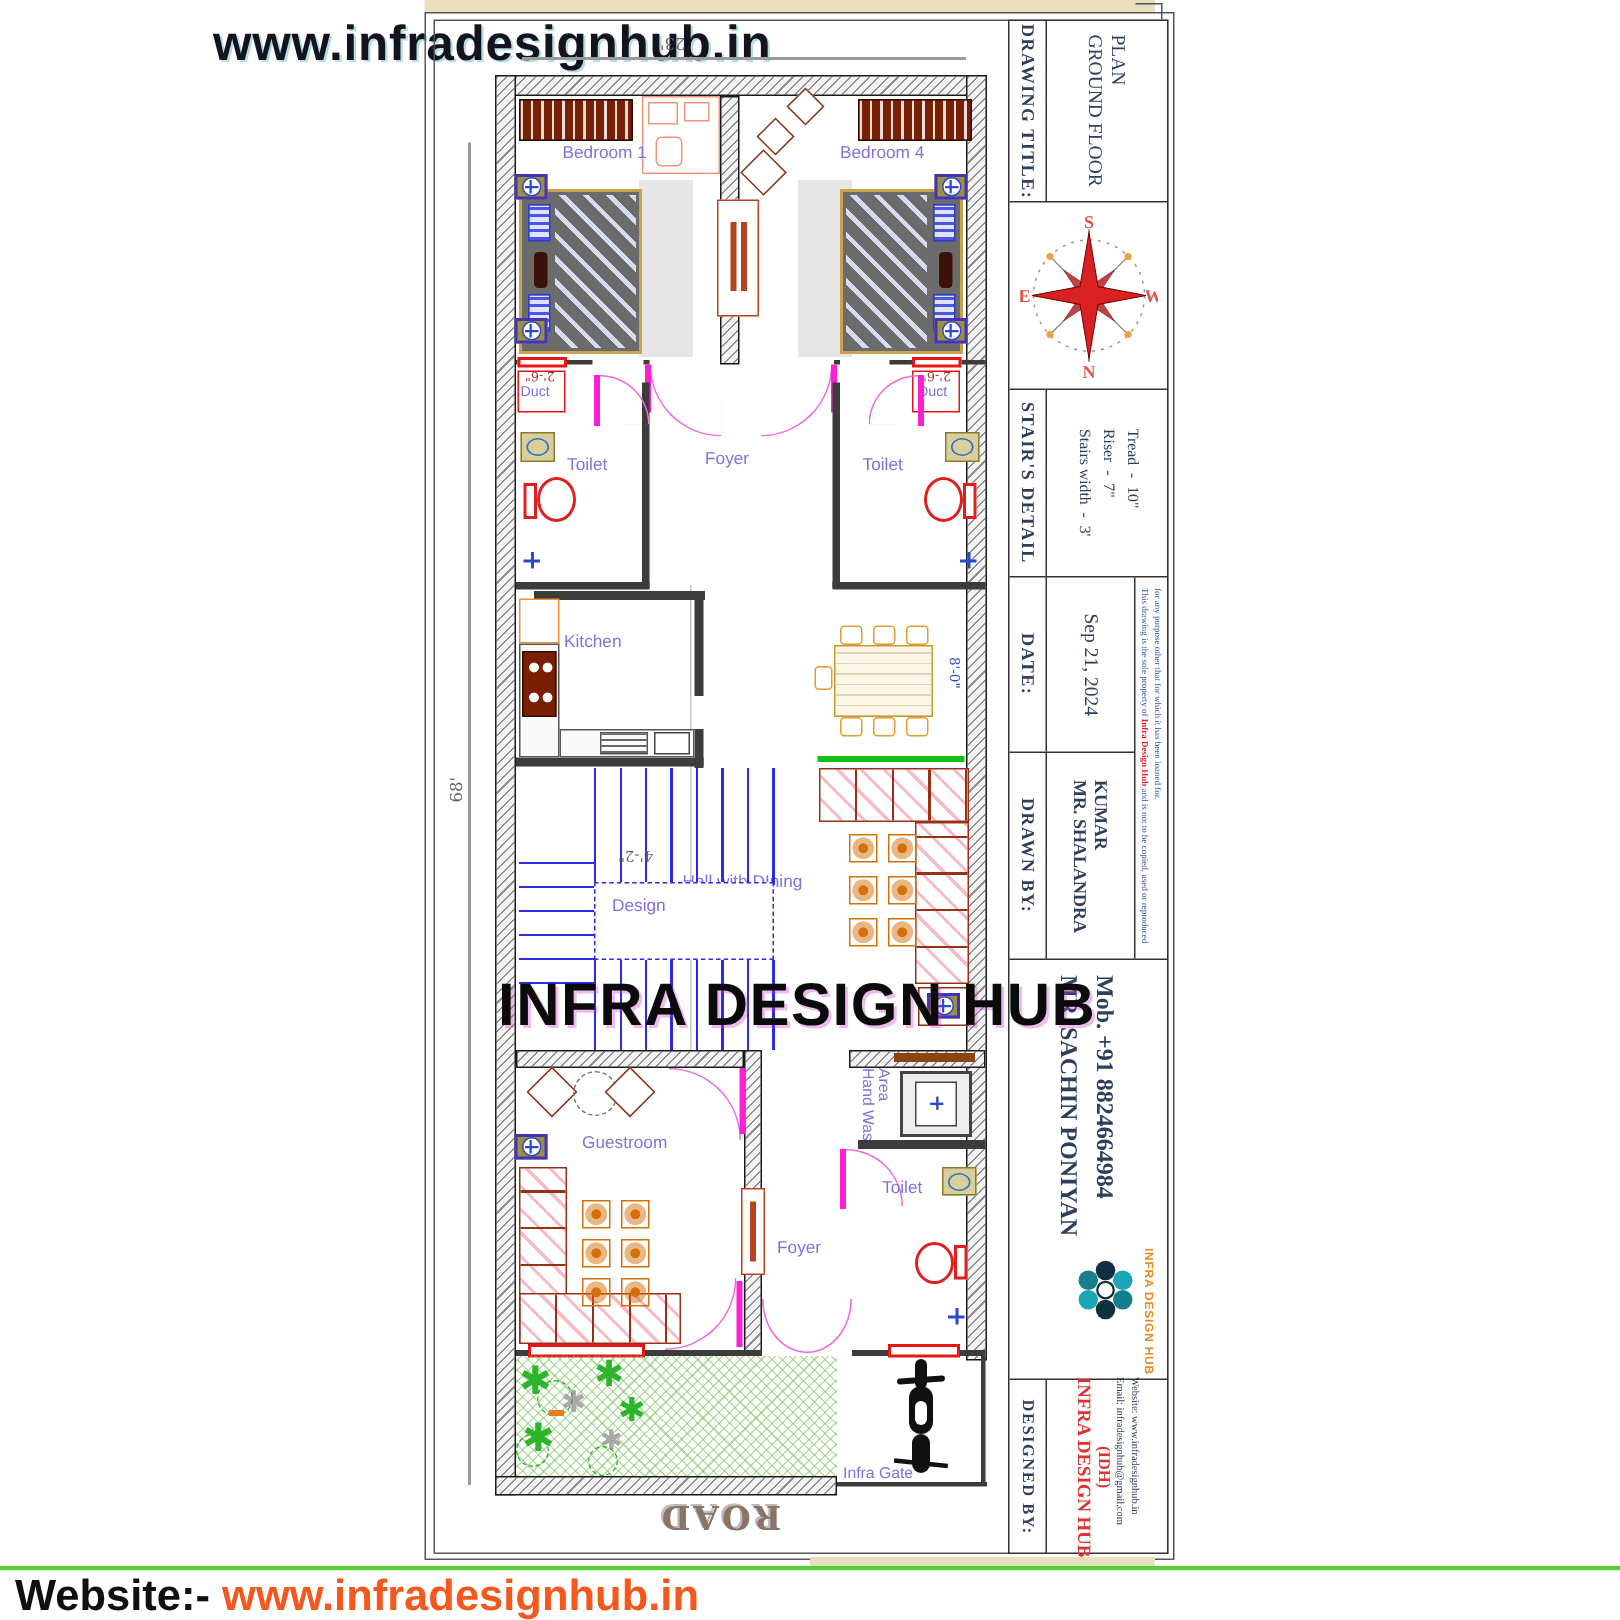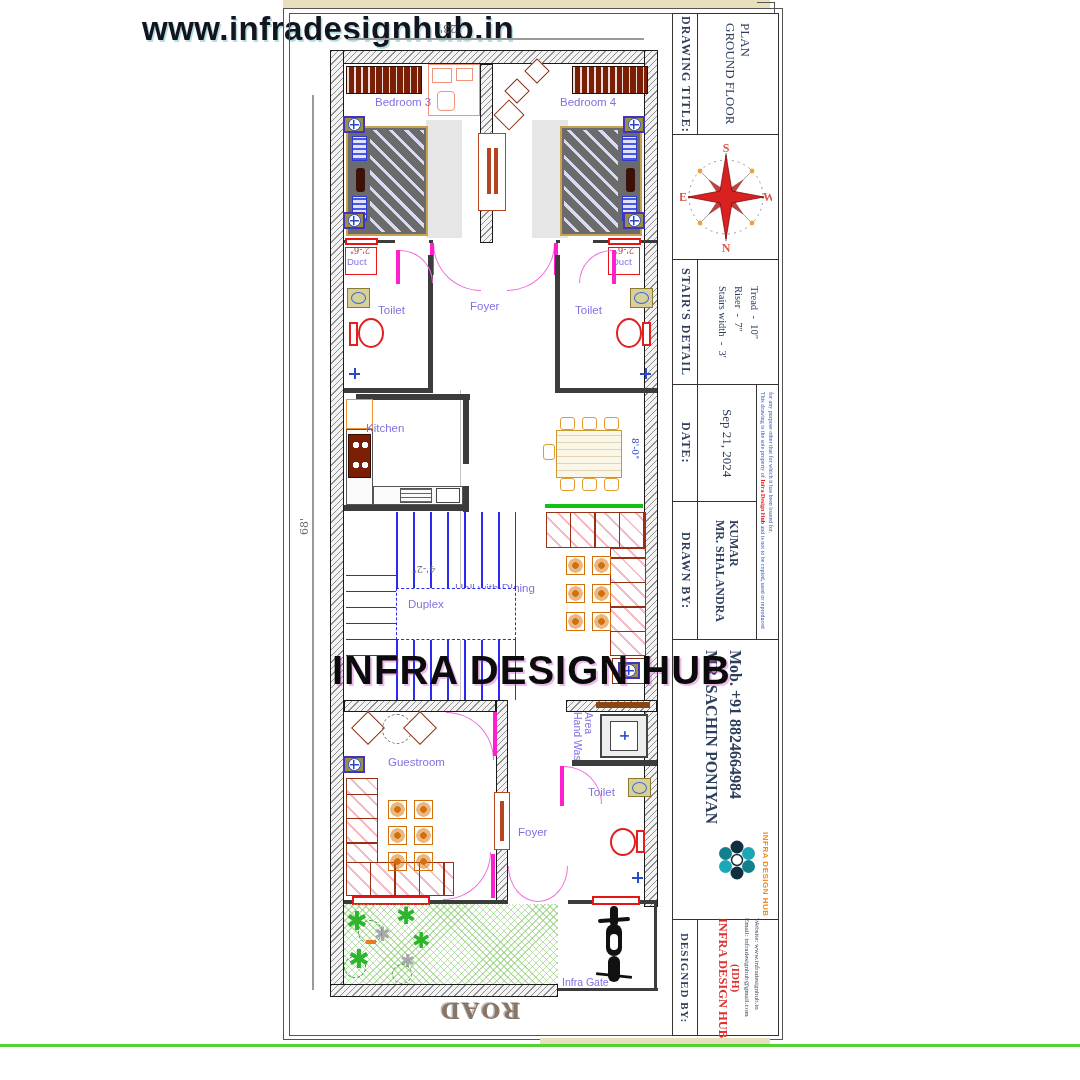--- a/index.html
+++ b/index.html
@@ -100,21 +100,21 @@
     <div class="pillow" style="left:4px;top:8px"></div>
     <div class="pillow" style="left:4px;top:68px"></div>
     <div class="abs" style="left:8px;top:40px;width:9px;height:24px;background:#3c1208;border-radius:3px"></div>
   </div>
   <div class="winbox" style="left:343px;top:116px">
       <i></i>
     </div>
   <div class="winbox" style="left:343px;top:212px">
       <i></i>
     </div>
-  <div class="rl" style="left:375px;top:96px">Bedroom 3</div>
+  <div class="rl" style="left:375px;top:96px">Bedroom 1</div>
 
   <div class="ward" style="left:572px;top:66px;width:76px;height:28px"></div>
   <div class="chairD" style="left:508px;top:82px;width:18px;height:18px"></div>
   <div class="chairD" style="left:528px;top:62px;width:18px;height:18px"></div>
   <div class="chairD" style="left:498px;top:104px;width:22px;height:22px"></div>
   <div class="abs" style="left:532px;top:120px;width:36px;height:118px;background:#e6e6e6"></div>
   <div class="bed" style="left:560px;top:126px;width:82px;height:110px">
     <div class="quilt" style="left:2px;top:2px;width:54px;height:102px"></div>
     <div class="pillow" style="left:60px;top:8px"></div>
     <div class="pillow" style="left:60px;top:68px"></div>
@@ -180,21 +180,21 @@
   <div class="twall" style="left:463px;top:394px;width:6px;height:70px"></div>
   <div class="twall" style="left:463px;top:486px;width:6px;height:26px"></div>
   <div class="twall" style="left:344px;top:505px;width:125px;height:6px"></div>
   <div class="abs" style="left:346px;top:399px;width:27px;height:30px;border:1.6px solid #f09030;box-sizing:border-box"></div>
   <div class="abs" style="left:346px;top:429px;width:27px;height:76px;border:1px solid #555;box-sizing:border-box;background:#fafafa"></div>
   <div class="abs" style="left:348px;top:434px;width:23px;height:44px;background:#7a1f04;box-sizing:border-box;border:1px solid #300b00;
        background-image:radial-gradient(circle at 7px 10px,#fff 0 3px,transparent 3.5px),radial-gradient(circle at 16px 10px,#fff 0 3px,transparent 3.5px),radial-gradient(circle at 7px 30px,#fff 0 3px,transparent 3.5px),radial-gradient(circle at 16px 30px,#fff 0 3px,transparent 3.5px)"></div>
   <div class="abs" style="left:373px;top:486px;width:90px;height:19px;border:1px solid #555;box-sizing:border-box;background:#fafafa"></div>
   <div class="abs" style="left:400px;top:488px;width:32px;height:15px;background-image:repeating-linear-gradient(0deg,#666 0 1.5px,transparent 1.5px 4px);border:1px solid #555;box-sizing:border-box"></div>
   <div class="abs" style="left:436px;top:488px;width:24px;height:15px;border:1.3px solid #444;box-sizing:border-box;background:#fff"></div>
-  <div class="rl" style="left:366px;top:422px">Kitchen</div>
+  <div class="rl" style="left:376px;top:422px">Kitchen</div>
 
   <div class="abs" style="left:560px;top:417px;width:15px;height:13px;border:1.6px solid #e39b2d;border-radius:3px;box-sizing:border-box"></div>
   <div class="abs" style="left:582px;top:417px;width:15px;height:13px;border:1.6px solid #e39b2d;border-radius:3px;box-sizing:border-box"></div>
   <div class="abs" style="left:604px;top:417px;width:15px;height:13px;border:1.6px solid #e39b2d;border-radius:3px;box-sizing:border-box"></div>
   <div class="abs" style="left:556px;top:430px;width:66px;height:48px;border:1.6px solid #c9992f;box-sizing:border-box;background:#faf6e8;background-image:repeating-linear-gradient(0deg,transparent 0 6px,rgba(160,120,60,.28) 6px 7px)"></div>
   <div class="abs" style="left:560px;top:478px;width:15px;height:13px;border:1.6px solid #e39b2d;border-radius:3px;box-sizing:border-box"></div>
   <div class="abs" style="left:582px;top:478px;width:15px;height:13px;border:1.6px solid #e39b2d;border-radius:3px;box-sizing:border-box"></div>
   <div class="abs" style="left:604px;top:478px;width:15px;height:13px;border:1.6px solid #e39b2d;border-radius:3px;box-sizing:border-box"></div>
   <div class="abs" style="left:543px;top:444px;width:12px;height:16px;border:1.6px solid #e39b2d;border-radius:3px;box-sizing:border-box"></div>
   <div class="dm" style="left:630px;top:438px;writing-mode:vertical-lr;color:#2b49c8;font-size:9px">8'-0"</div>
@@ -212,21 +212,21 @@
   <div class="ctab" style="left:592px;top:584px"></div>
   <div class="ctab" style="left:566px;top:612px"></div>
   <div class="ctab" style="left:592px;top:612px"></div>
   <div class="rl" style="left:455px;top:582px">Hall with DIning</div>
 
   <div class="stairsV" style="left:396px;top:512px;width:134px;height:78px"></div>
   <div class="stairsH" style="left:346px;top:562px;width:50px;height:94px"></div>
   <div class="stairsV" style="left:396px;top:640px;width:134px;height:60px"></div>
   <div class="abs" style="left:396px;top:588px;width:120px;height:52px;background:#fff;border:1.5px dashed #2a2af0;box-sizing:border-box"></div>
   <div class="dm" style="left:412px;top:564px;transform:rotate(180deg)">4'-2"</div>
-  <div class="rl" style="left:408px;top:598px">Duplex</div>
+  <div class="rl" style="left:408px;top:598px">Design</div>
 
   <div class="abs" style="left:332px;top:648px;width:328px;text-align:center;font:900 40px 'Liberation Sans',sans-serif;color:#0b0b0b;letter-spacing:1px;white-space:nowrap;text-shadow:2px 2px 0 rgba(210,60,210,.35);z-index:60">INFRA DESIGN HUB</div>
 
   <div class="wall" style="left:344px;top:700px;width:152px;height:12px"></div>
   <div class="wall" style="left:566px;top:700px;width:91px;height:12px"></div>
   <div class="wall" style="left:496px;top:700px;width:12px;height:202px"></div>
 
   <div class="chairD" style="left:356px;top:716px"></div>
   <div class="shrub" style="left:382px;top:714px;width:28px;height:28px;border-color:#777"></div>
   <div class="chairD" style="left:408px;top:716px"></div>
@@ -404,14 +404,22 @@
           <div style="font:700 12.5px 'Liberation Serif',serif;color:#e03131">INFRA DESIGN HUB</div>
           <div style="font:700 11px 'Liberation Serif',serif;color:#e03131;text-align:center">(IDH)</div>
           <div style="font:400 7px 'Liberation Serif',serif;color:#2e3f5c;line-height:10px">Email:   infradesignhub@gmail.com</div>
           <div style="font:400 7px 'Liberation Serif',serif;color:#2e3f5c;line-height:10px">Website:  www.infradesignhub.in</div>
         </div>
       </div>
     </div>
   </div>
 
   <div class="footer-line"></div>
+  <div class="abs" style="left:0;top:1047px;width:1080px;height:33px;background:#fff">
+    <div class="abs" style="left:10px;top:1px;font:800 29px 'Liberation Sans',sans-serif;white-space:nowrap">
+      <span style="color:#101010">Website:-</span>
+      <span> </span>
+      <span style="color:#f4581c">www.infradesignhub.in</span>
+    </div>
+
+  </div>
 
 </div>
 
 </body></html>

